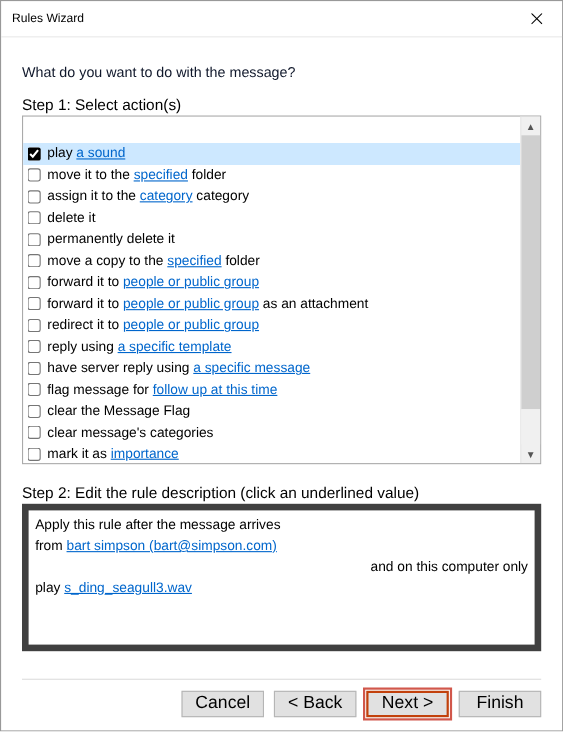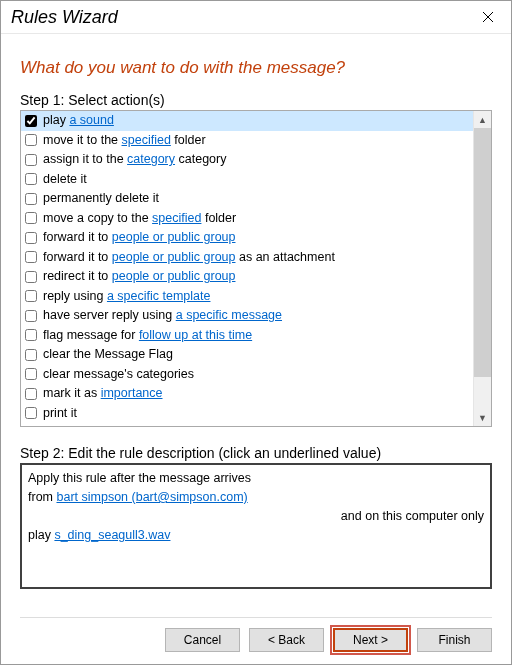--- a/index.html
+++ b/index.html
@@ -3,55 +3,55 @@
 <meta charset="utf-8">
 <style>
   html,body{margin:0;padding:0;width:512px;height:665px;overflow:hidden;
     font-family:"Segoe UI",Tahoma,Arial,sans-serif;font-size:12px;
     color:#000;background:#fff;}
   .dialog{width:512px;height:665px;border:1px solid #999;box-sizing:border-box;
     background:#fff;position:relative;}
   
   .titlebar{height:32px;display:flex;align-items:center;
     padding-left:10px;border-bottom:1px solid #e8e8e8;}
-  .titlebar .title{font-size:18px;color:#000;font-style:italic;}
+  .titlebar .title{font-size:11px;color:#000;}
   .titlebar .close{margin-left:auto;width:46px;height:32px;display:flex;
     align-items:center;justify-content:center;font-size:14px;color:#000;
     font-family:Arial,sans-serif;}
   .body{padding:18px 19px 0 19px;}
-  .prompt{font-size:17px;margin:6px 0 14px 0;color:#c2410c;font-style:italic;}
+  .prompt{font-size:13px;margin:6px 0 14px 0;color:#0f172a;}
   .step-label{font-size:14px;margin:0 0 2px 0;}
   
   .list-wrap{border:1px solid #aaa;height:315px;position:relative;
     display:flex;background:#fff;}
-  .list{flex:1 1 auto;overflow:hidden;}
+  .list{flex:1 1 auto;overflow:hidden;margin-top:24px;}
   .action{height:19.5px;display:flex;align-items:center;padding-left:4px;
     font-size:12.5px;line-height:19px;white-space:nowrap;}
   .action input[type=checkbox]{width:12px;height:12px;margin:0 6px 0 0;
     accent-color:#000;border:1px solid #888;}
   .action.selected{background:#cde8ff;}
   .link{color:#0066cc;text-decoration:underline;cursor:pointer;}
   
   .sb{width:17px;background:#f0f0f0;border-left:1px solid #e5e5e5;
     display:flex;flex-direction:column;align-items:center;
     justify-content:space-between;}
   .sb .arrow{font-size:9px;color:#555;height:17px;width:100%;
     display:flex;align-items:center;justify-content:center;}
   .sb .thumb{flex:1;width:100%;background:#cfcfcf;margin:0;}
   .sb .track-gap{height:32px;background:#f0f0f0;width:100%;}
   .step2{margin-top:18px;}
-  .desc-box{border:2px solid #404040;height:114px;margin-top:2px;
+  .desc-box{border:6px solid #404040;height:114px;margin-top:2px;
     padding:4px 6px;font-size:12.5px;line-height:19px;background:#fff;}
   .desc-box .indent{padding-left:14px;text-align:right;}
   
   .btnrow{position:absolute;bottom:12px;right:19px;left:19px;
     display:flex;justify-content:flex-end;gap:9px;
     padding-top:10px;border-top:1px solid #ddd;}
   .btn{height:24px;min-width:75px;border:1px solid #b5b5b5;background:#e1e1e1;
-    font-size:12px;color:#000;padding:0 8px;cursor:pointer;}
+    font-size:16px;color:#000;padding:0 8px;cursor:pointer;}
   .btn.primary{outline:2px solid #d1574b;outline-offset:1px;
     border:2px solid #c2410c;}
 </style>
 </head>
 <body>
 
 <div class="dialog">
 
   <div class="titlebar">
     <span class="title">Rules Wizard</span>

